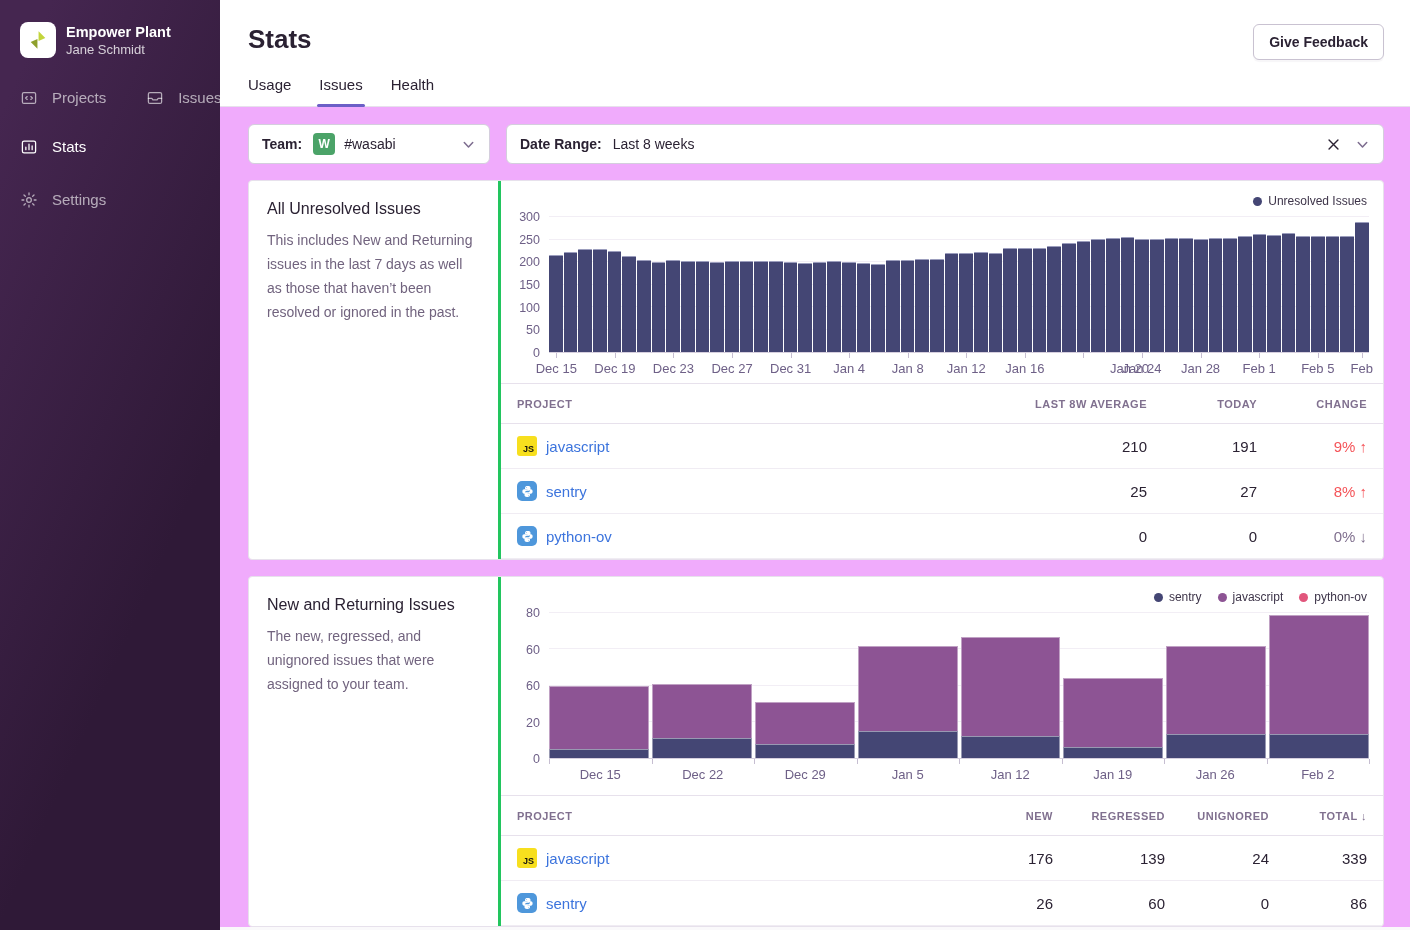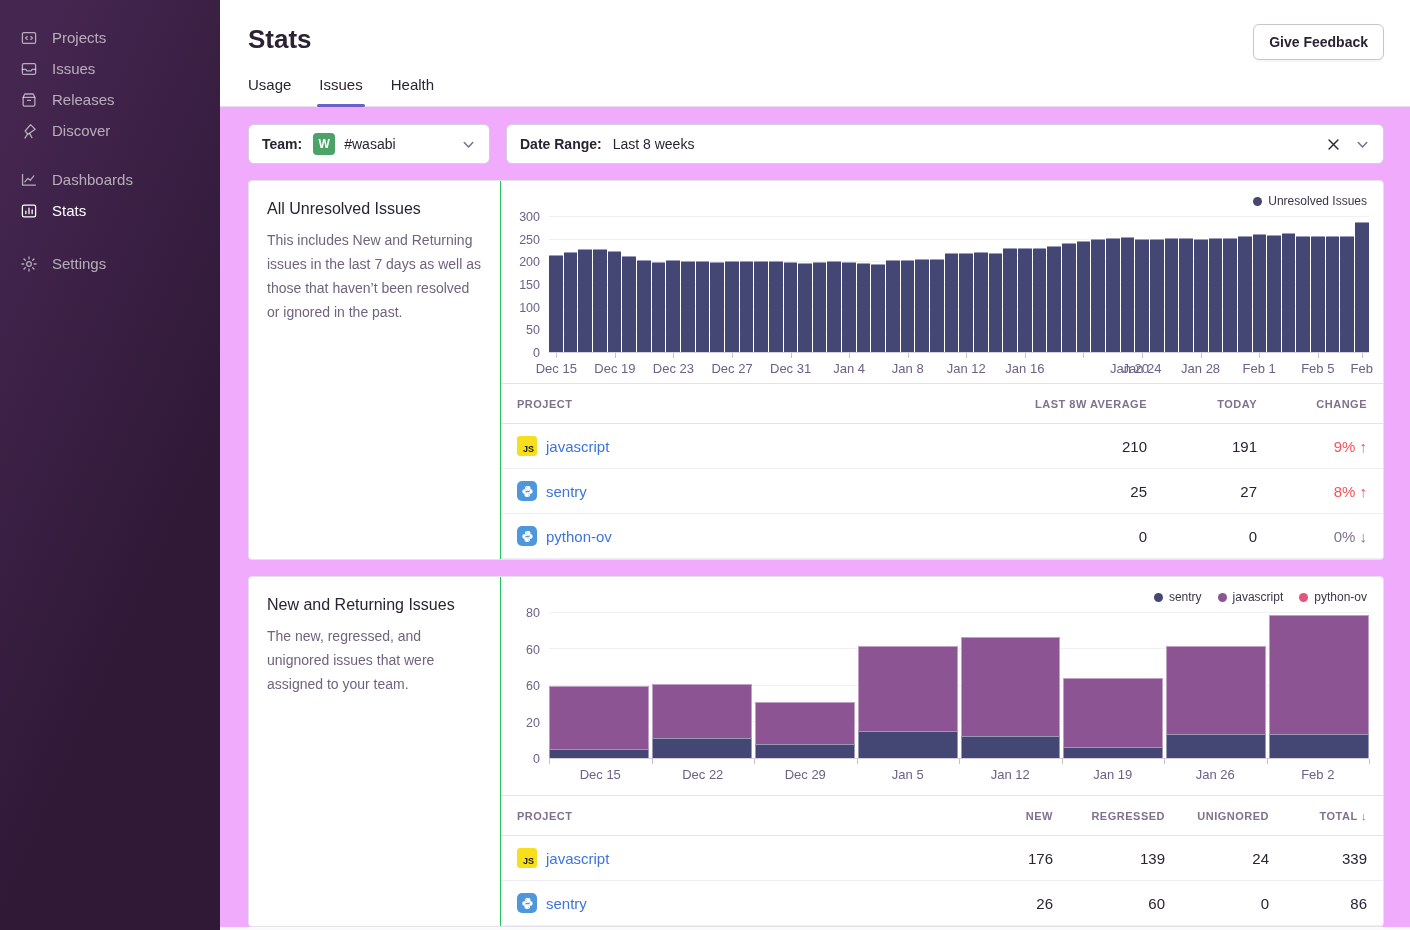--- a/index.html
+++ b/index.html
@@ -9,21 +9,21 @@
 
   
   .sidebar { position:fixed; top:0; left:0; bottom:0; width:220px;
     background:linear-gradient(294deg,#2f1937 35%,#452650 92%);
     color:#fff; padding-top:22px; font-size:15px; z-index:5; }
   .org { display:flex; align-items:center; gap:10px; padding:0 20px; margin-bottom:24px; cursor:pointer; }
   .org-logo { width:36px; height:36px; background:#fff; border-radius:8px;
     display:flex; align-items:center; justify-content:center; flex:none; }
   .org-name { font-weight:700; font-size:14.5px; line-height:18px; }
   .user-name { font-size:13px; color:rgba(255,255,255,.78); margin-top:1px; }
-  nav { display:flex; flex-direction:column; }
+  nav { display:flex; flex-direction:row; }
   #nav-primary { margin-bottom:18px; }
   #nav-secondary { margin-bottom:22px; }
   .nav-item { display:flex; align-items:center; gap:14px; padding:6.5px 20px;
     color:rgba(255,255,255,.62); cursor:pointer; }
   .nav-item.active { color:#fff; }
   .nav-icon { width:18px; height:18px; display:flex; flex:none; }
   .nav-icon svg { width:18px; height:18px; fill:none; stroke:currentColor;
     stroke-width:1.7; stroke-linecap:round; stroke-linejoin:round; }
 
   
@@ -52,21 +52,21 @@
     font-size:12px; font-weight:600; display:flex; align-items:center; justify-content:center;
     margin-right:9px; flex:none; }
   .chev { margin-left:auto; color:#7d6d8f; display:flex; }
   .right-controls { margin-left:auto; display:flex; align-items:center; gap:15px; }
   .right-controls .chev { margin-left:0; }
   .clear-x { color:#2b2233; display:flex; cursor:pointer; }
 
   
   .panel { display:flex; background:#fff; border:1px solid #E7E1EC; border-radius:4px;
     margin-bottom:16px; overflow:hidden; }
-  .panel-desc { width:252px; flex:none; padding:19px 18px; border-right:1px solid #22c55e; }
+  .panel-desc { width:252px; flex:none; padding:19px 18px; border-right:3px solid #22c55e; }
   .panel-desc h3 { margin:0 0 10px; font-size:16px; font-weight:500; color:#2b2233; }
   .panel-desc p { margin:0; font-size:14px; line-height:24px; color:#71637E; }
   .panel-body { flex:1; min-width:0; }
 
   
   .chart-wrap { padding:10px 14px 0 10px; }
   .c2.chart-wrap { padding-bottom:6px; }
   .legend { display:flex; justify-content:flex-end; align-items:center; gap:16px; height:20px;
     margin-bottom:6px; font-size:12px; color:#3d3449; padding-right:2px; }
   .legend-item { display:flex; align-items:center; }
@@ -107,20 +107,32 @@
   .pf-js { background:#F7DF1E; color:#18160f; font-size:9px; font-weight:800; border-radius:3px;
     display:flex; align-items:flex-end; justify-content:flex-end; padding:2px 3px; }
   .pf-py { background:#4E97DB; border-radius:5px; display:flex; align-items:center; justify-content:center; }
   .chg-up { color:#F55459; }
   .chg-flat { color:#80708F; }
 </style>
 </head>
 <body>
 
 <aside class="sidebar">
+  <div class="org">
+    <div class="org-logo">
+      <svg width="22" height="22" viewBox="0 0 24 24">
+        <path fill="#c3d53b" d="M12.6 2.4 20 9.8l-7.4 3.4z"></path>
+        <path fill="#8fa02c" d="M11.4 21.6 4 14.2l7.4-3.4z"></path>
+      </svg>
+    </div>
+    <div class="org-text">
+      <div class="org-name">Empower Plant</div>
+      <div class="user-name">Jane Schmidt</div>
+    </div>
+  </div>
   <nav id="nav-primary">
       <div class="nav-item">
         <span class="nav-icon">
           <svg viewBox="0 0 24 24">
             <rect x="3.2" y="4.8" width="17.6" height="14.4" rx="2"></rect>
             <path d="M9.6 10.1 7.5 12l2.1 1.9M14.4 10.1 16.5 12l-2.1 1.9"></path>
           </svg>
         </span>
         <span class="nav-label">Projects</span>
       </div>
@@ -146,29 +158,20 @@
         <span class="nav-icon">
           <svg viewBox="0 0 24 24">
             <path d="m14 3.5 6.2 6.2-9.6 6.7L6.9 12z"></path>
             <path d="M9.6 16.9 6.6 21.4M12.9 15.5l3 5.4"></path>
           </svg>
         </span>
         <span class="nav-label">Discover</span>
       </div>
     </nav>
   <nav id="nav-secondary">
-      <div class="nav-item">
-        <span class="nav-icon">
-          <svg viewBox="0 0 24 24">
-            <path d="M3.4 4.4v14.4h17.2"></path>
-            <path d="m6.4 14.4 4-4.6 3.2 2.6 4.8-6"></path>
-          </svg>
-        </span>
-        <span class="nav-label">Dashboards</span>
-      </div>
       <div class="nav-item active">
         <span class="nav-icon">
           <svg viewBox="0 0 24 24">
             <rect x="3.2" y="4.2" width="17.6" height="15.6" rx="2.2"></rect>
             <path d="M7.8 15.6v-3.4M12 15.6V8.2M16.2 15.6v-5"></path>
           </svg>
         </span>
         <span class="nav-label">Stats</span>
       </div>
     </nav>

